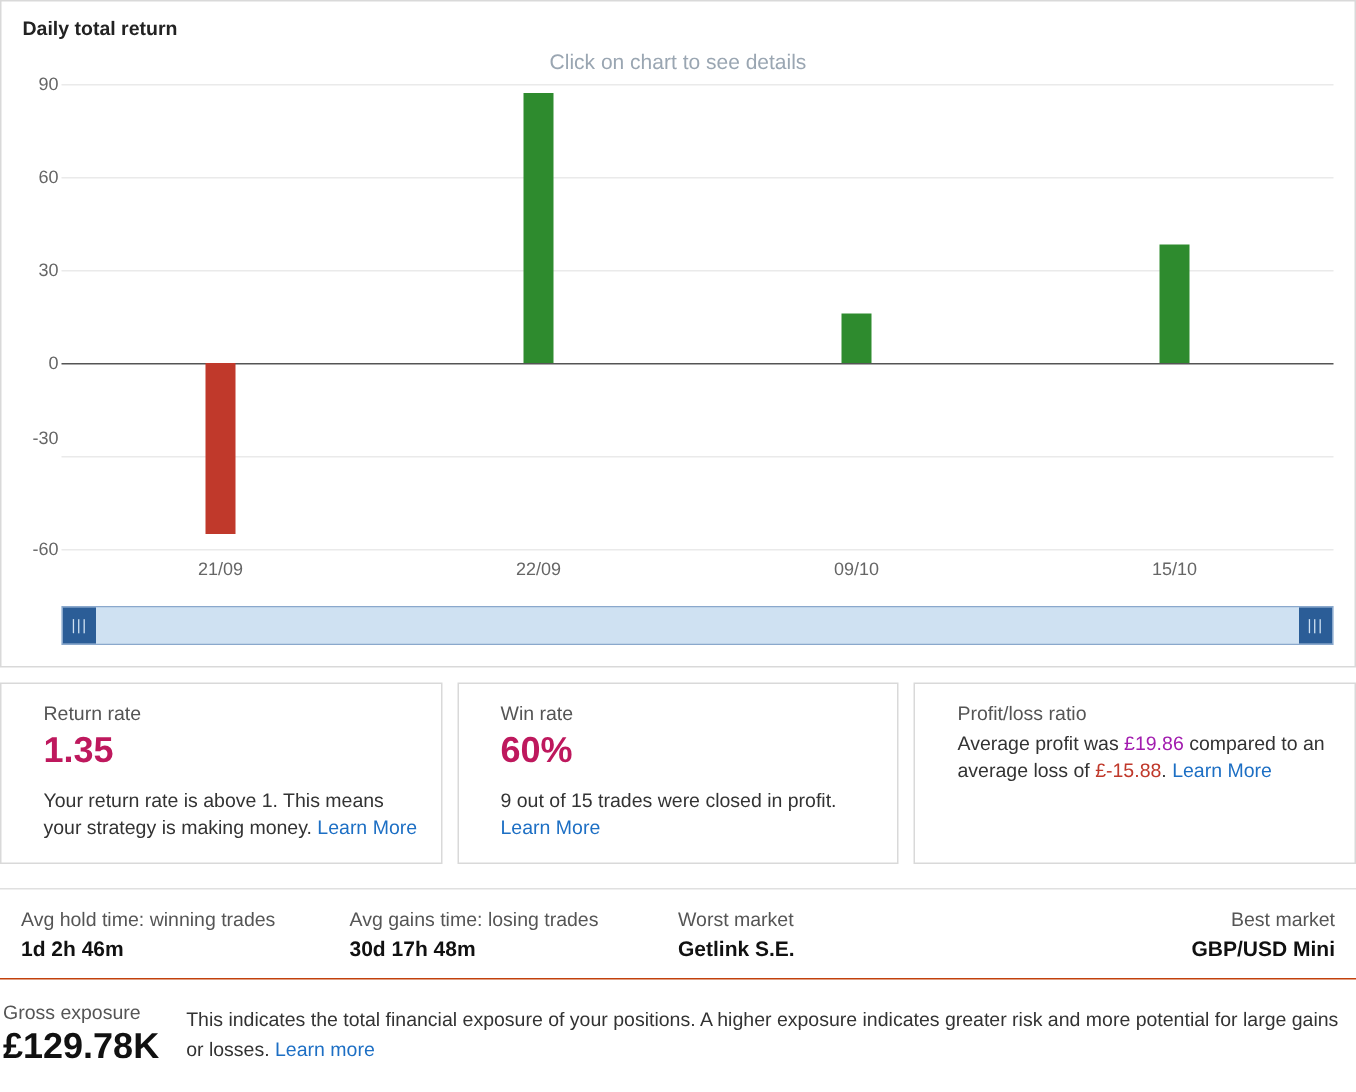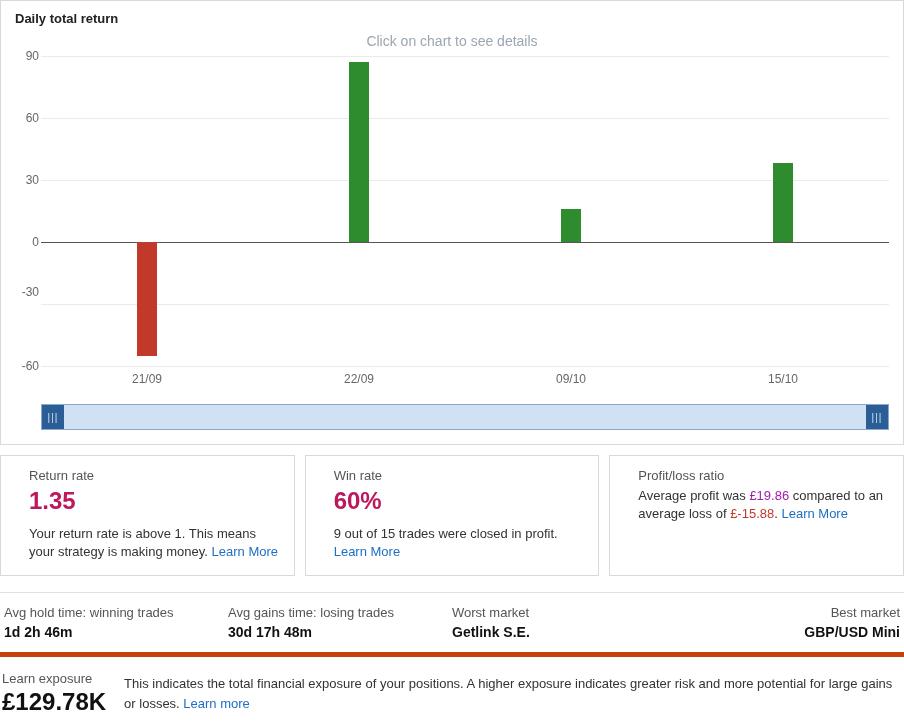--- a/index.html
+++ b/index.html
@@ -134,23 +134,23 @@
     color: #333;
     line-height: 1.4;
   }
   .link { color: #1d6fc4; cursor: pointer; }
   .pos-amount { color: #a21caf; }
   .neg-amount { color: #c0392b; }
 
   .stats-row {
     display: flex;
     border-top: 1px solid #e0e0e0;
-    border-bottom: 5px solid #c2410c;
+    border-bottom: 1px solid #c2410c;
     margin-top: 16px;
-    padding: 12px 4px;
+    padding: 12px 14px;
   }
   .stat {
     flex: 1;
   }
   .stat:last-child { text-align: right; }
   .stat-label { font-size: 13px; color: #555; margin-bottom: 4px; }
   .stat-value { font-size: 14px; font-weight: bold; color: #111; }
 
   .exposure-row {
     display: flex;
@@ -248,19 +248,19 @@
     <div class="stat-value">Getlink S.E.</div>
   </div>
   <div class="stat">
     <div class="stat-label">Best market</div>
     <div class="stat-value">GBP/USD Mini</div>
   </div>
 </div>
 
 <div class="exposure-row">
   <div class="exposure-left">
-    <div class="exposure-label">Learn exposure</div>
+    <div class="exposure-label">Gross exposure</div>
     <div class="exposure-value">£129.78K</div>
   </div>
   <div class="exposure-desc">
     <span>This indicates the total financial exposure of your positions. A higher exposure indicates greater risk and more potential for large gains or losses. </span><span class="link">Learn more</span>
   </div>
 </div>
 
 </body></html>

